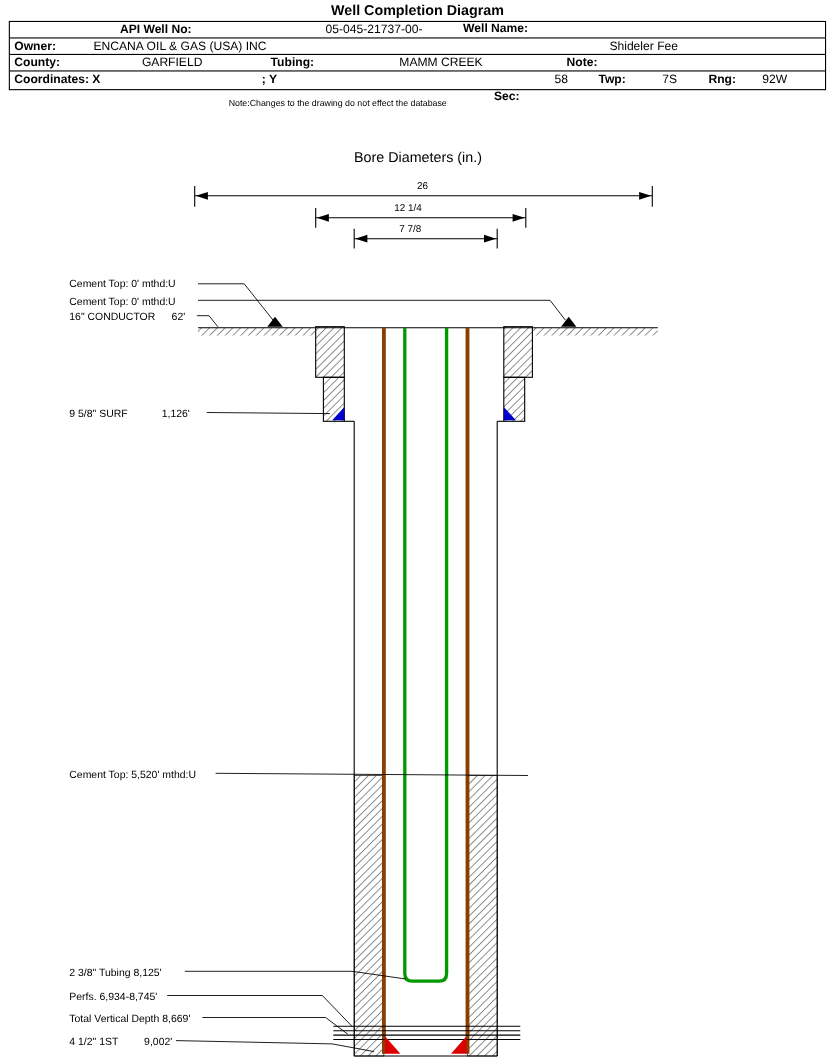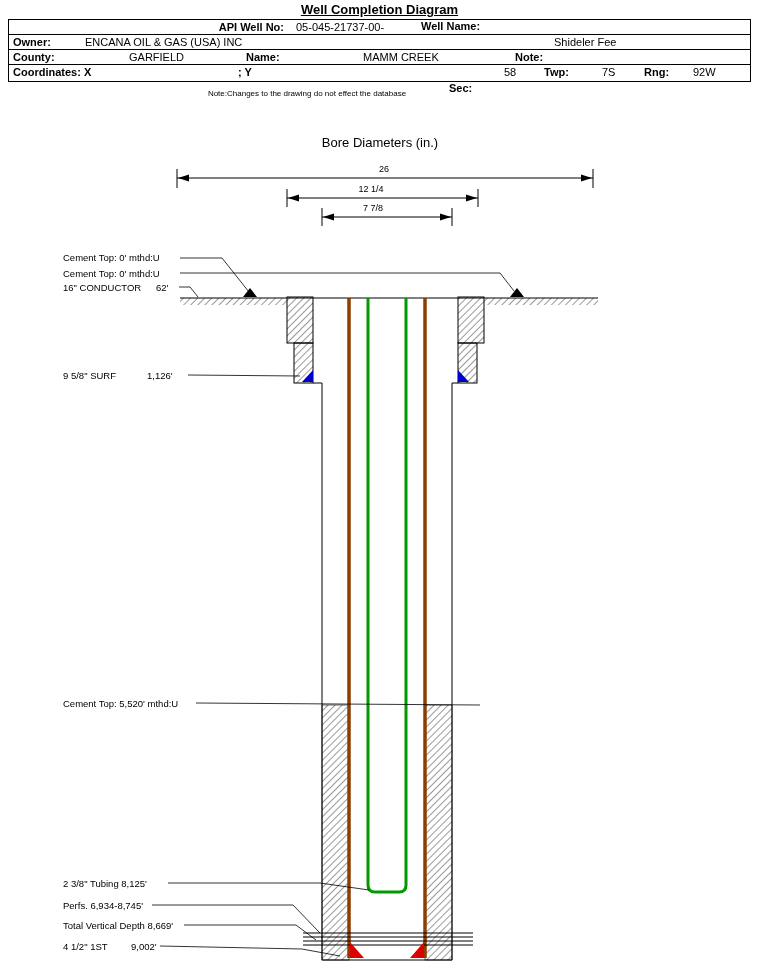--- a/index.html
+++ b/index.html
@@ -3,21 +3,21 @@
 <meta charset="utf-8">
 <style>
   * { margin:0; padding:0; box-sizing:border-box; }
   html,body { background:#ffffff; }
   .page {
     position:relative; width:759px; height:966px; background:#fff;
     font-family:"Liberation Sans", sans-serif; color:#000; overflow:hidden;
   }
   .page-title {
     position:absolute; top:2px; left:0; width:759px; text-align:center;
-    font-size:13px; font-weight:bold;text-decoration:underline;
+    font-size:13px; font-weight:bold;
   }
   .hdr-box {
     position:absolute; left:8px; top:19px; width:743px; height:63px;
     border:1px solid #000;
   }
   .hrow { position:absolute; left:0; width:100%; height:0; border-top:1px solid #000; }
   .cell { position:absolute; font-size:11px; white-space:nowrap; line-height:12px; }
   .lbl { font-weight:bold; }
   .note-text {
     position:absolute; top:89px; left:0; width:614px; text-align:center; font-size:8px;
@@ -32,31 +32,31 @@
 
 <div class="page">
 
   <div class="page-title">Well Completion Diagram</div>
 
   <div class="hdr-box">
     <div class="hrow" style="top:14px"></div>
     <div class="hrow" style="top:29px"></div>
     <div class="hrow" style="top:44px"></div>
 
-    <span class="cell lbl" style="left:100px;top:1px;width:175px;text-align:right">API Well No:</span>
+    <span class="cell lbl" style="left:100px;top:1px;width:175px;text-align:left">API Well No:</span>
     <span class="cell" style="left:287px;top:1px">05-045-21737-00-</span>
 
     <span class="cell lbl" style="left:4px;top:16px">Owner:</span>
     <span class="cell" style="left:76px;top:16px">ENCANA OIL &amp; GAS (USA) INC</span>
     <span class="cell lbl" style="left:412px;top:0">Well Name:</span>
     <span class="cell" style="left:545px;top:16px">Shideler Fee</span>
 
     <span class="cell lbl" style="left:4px;top:31px">County:</span>
     <span class="cell" style="left:120px;top:31px">GARFIELD</span>
-    <span class="cell lbl" style="left:237px;top:31px">Name:</span>
+    <span class="cell lbl" style="left:237px;top:31px">Tubing:</span>
     <span class="cell" style="left:354px;top:31px">MAMM CREEK</span>
     <span class="cell lbl" style="left:506px;top:31px">Note:</span>
 
     <span class="cell lbl" style="left:4px;top:46px">Coordinates: X</span>
     <span class="cell lbl" style="left:229px;top:46px">; Y</span>
     <span class="cell lbl" style="left:440px;top:62px">Sec:</span>
     <span class="cell" style="left:495px;top:46px">58</span>
     <span class="cell lbl" style="left:535px;top:46px">Twp:</span>
     <span class="cell" style="left:593px;top:46px">7S</span>
     <span class="cell lbl" style="left:635px;top:46px">Rng:</span>

